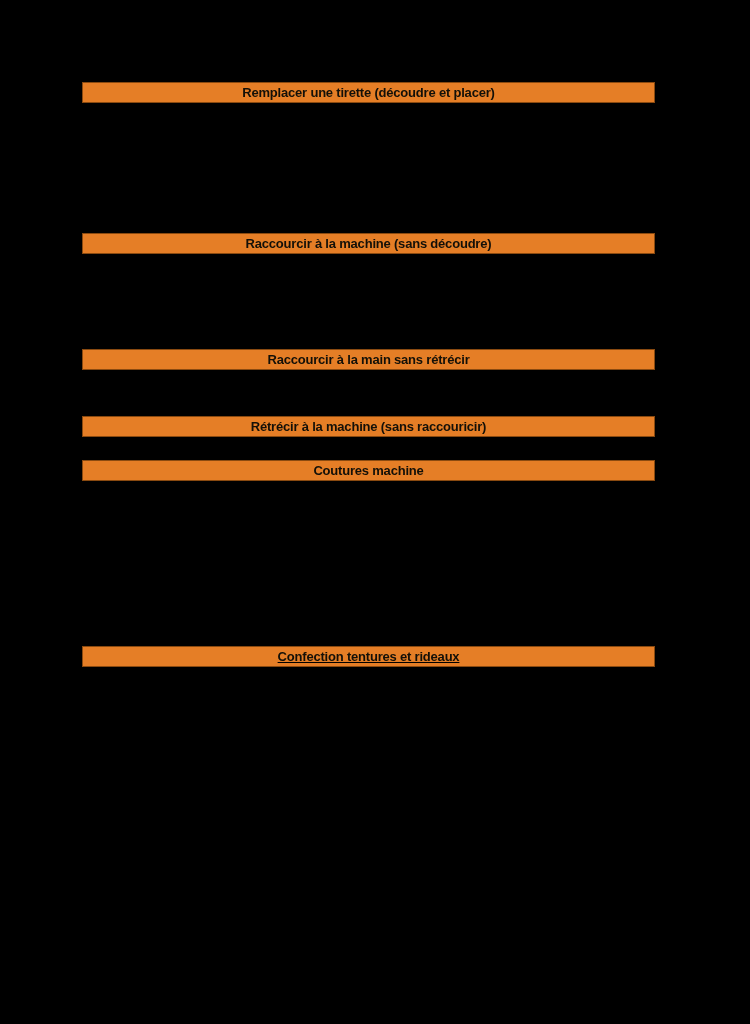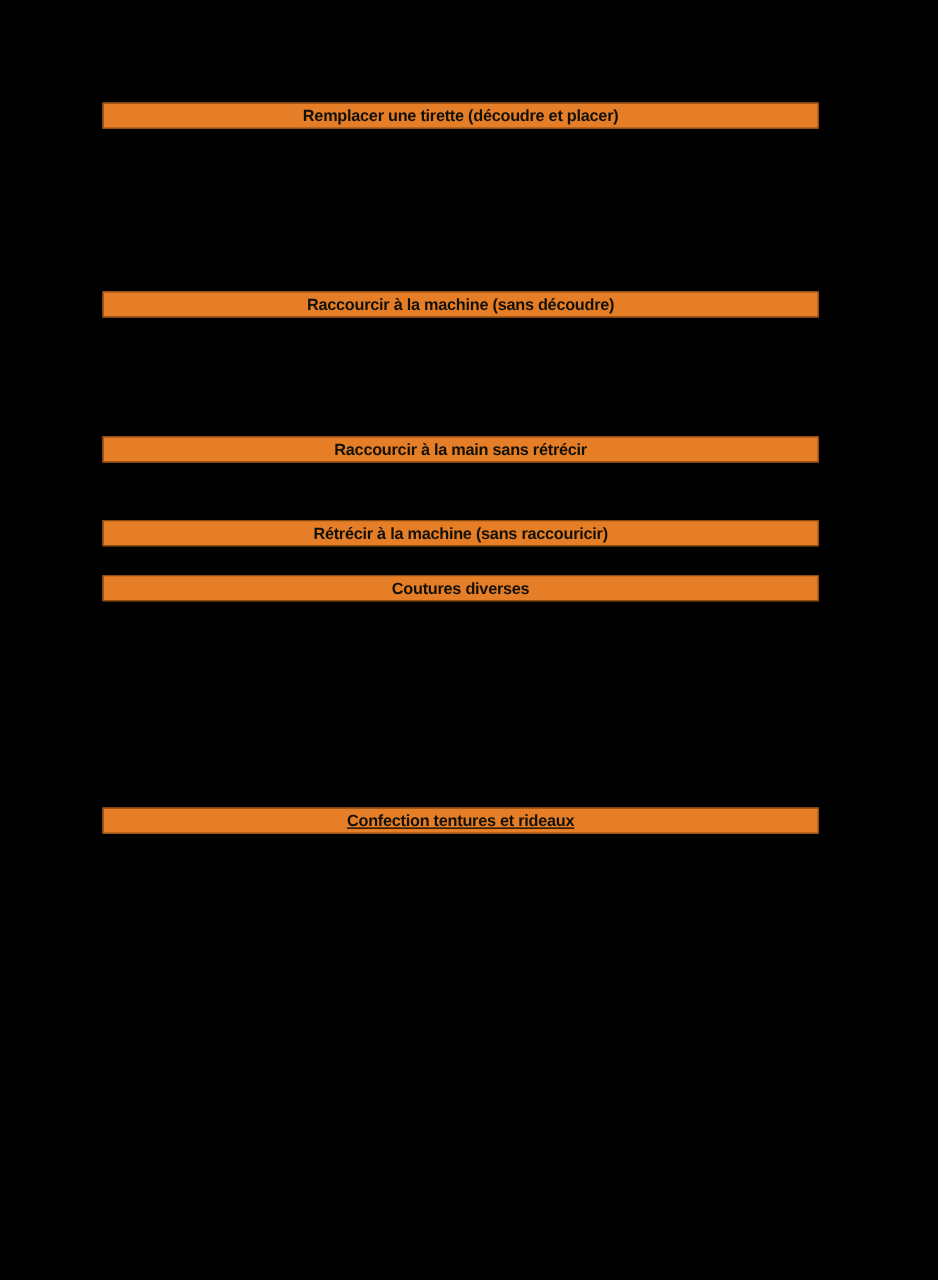--- a/index.html
+++ b/index.html
@@ -59,21 +59,21 @@
 
   <div class="section-bar bar-2">
     <span class="bar-label">Raccourcir à la main sans rétrécir</span>
   </div>
 
   <div class="section-bar bar-3">
     <span class="bar-label">Rétrécir à la machine (sans raccouricir)</span>
   </div>
 
   <div class="section-bar bar-4">
-    <span class="bar-label">Coutures diverses</span>
+    <span class="bar-label">Coutures machine</span>
   </div>
 
   <div class="section-bar bar-5">
     <span class="bar-label">Confection tentures et rideaux</span>
   </div>
 
 
 </div>
 
 </body></html>

